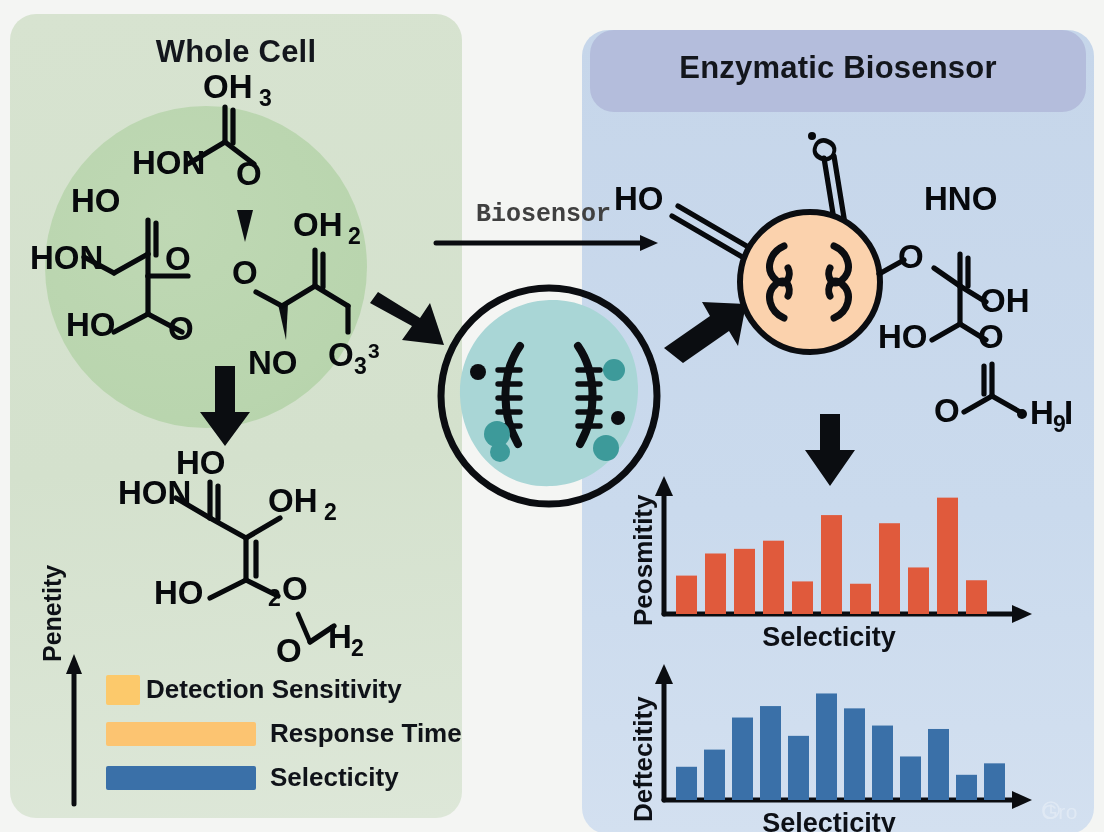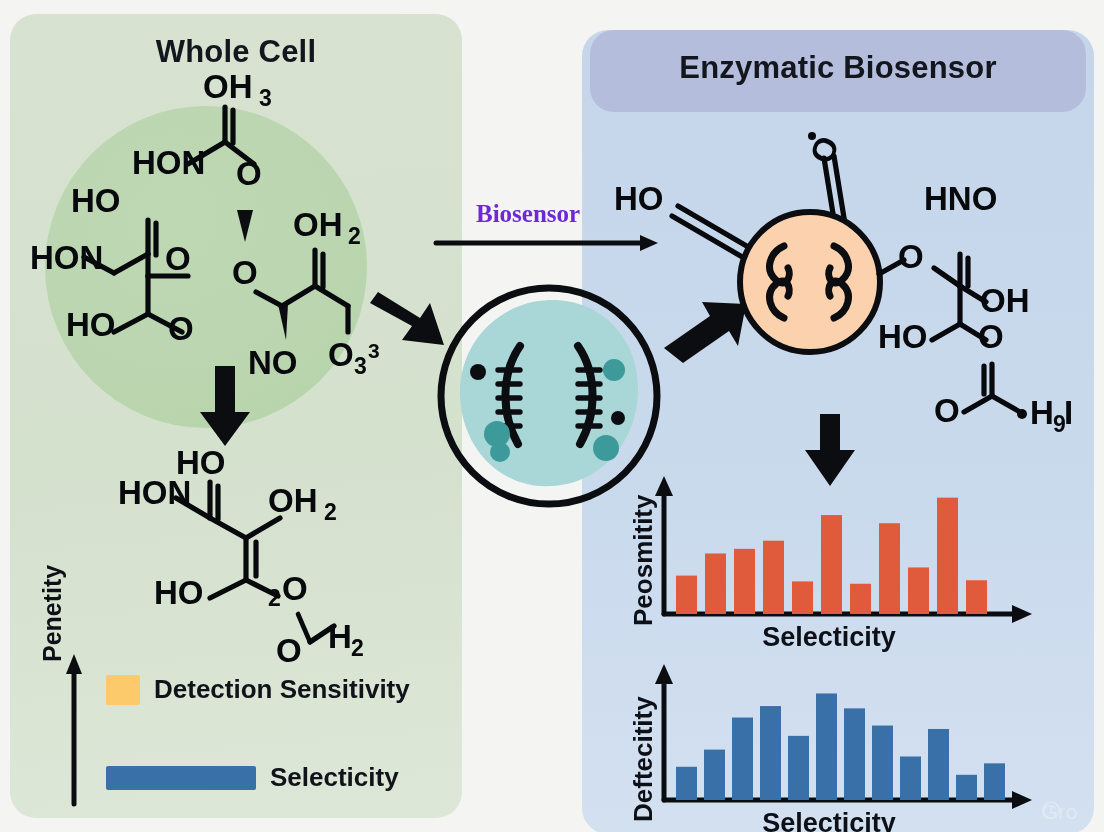--- a/index.html
+++ b/index.html
@@ -74,22 +74,22 @@
     position:absolute;right:16px;bottom:10px;
     display:flex;align-items:center;gap:5px;
     opacity:.30;pointer-events:none;
   }
   #watermark .wm-text{
     font-family:"Liberation Sans", sans-serif;
     font-size:21px;color:#ffffff;font-weight:normal;letter-spacing:.5px;
   }
   .biosensor-lbl{
     position:absolute;
-    font-family:Liberation Serif, serif;font-weight:bold;
-    font-size:25px;color:#6d28d9;white-space:nowrap;
+    font-family:Liberation Mono, monospace;font-weight:bold;
+    font-size:25px;color:#404040;white-space:nowrap;
   }
 </style>
 </head>
 <body>
 
 <div id="stage">
 
   <div class="panel" id="panel-left">
 
     <div class="panel-head">
@@ -171,23 +171,27 @@
       <text class="chemtxt" x="318" y="634" font-size="33">H</text>
       <text class="chemtxt" x="341" y="642" font-size="23">2</text>
     </svg>
 
     <div id="penetity-lbl">Penetity</div>
     <svg width="452" height="804">
       <path class="axisline" d="M64,790 L64,652"></path>
       <polygon class="arrowblk" points="64,640 56,660 72,660"></polygon>
     </svg>
 
-    <div class="legend-row" id="lg0" style="left:96px;top:660px;gap:14px;">
+    <div class="legend-row" id="lg0" style="left:96px;top:660px;gap:6px;">
       <span class="legend-sw" id="sw0" style="background: rgb(252, 201, 107); width: 34px; height: 30px;"></span>
       <span class="legend-lbl">Detection Sensitivity</span>
+    </div>
+    <div class="legend-row" id="lg1" style="left:96px;top:704px;gap:14px;">
+      <span class="legend-sw" id="sw1" style="background: rgb(252, 196, 113); width: 150px; height: 24px;"></span>
+      <span class="legend-lbl">Response Time</span>
     </div>
     <div class="legend-row" id="lg2" style="left:96px;top:748px;gap:14px;">
       <span class="legend-sw" id="sw2" style="background: rgb(58, 112, 168); width: 150px; height: 24px;"></span>
       <span class="legend-lbl">Selecticity</span>
     </div>
   </div>
 
   <div class="panel" id="panel-right">
     <div id="head-right-band"></div>
     <div class="panel-head">

